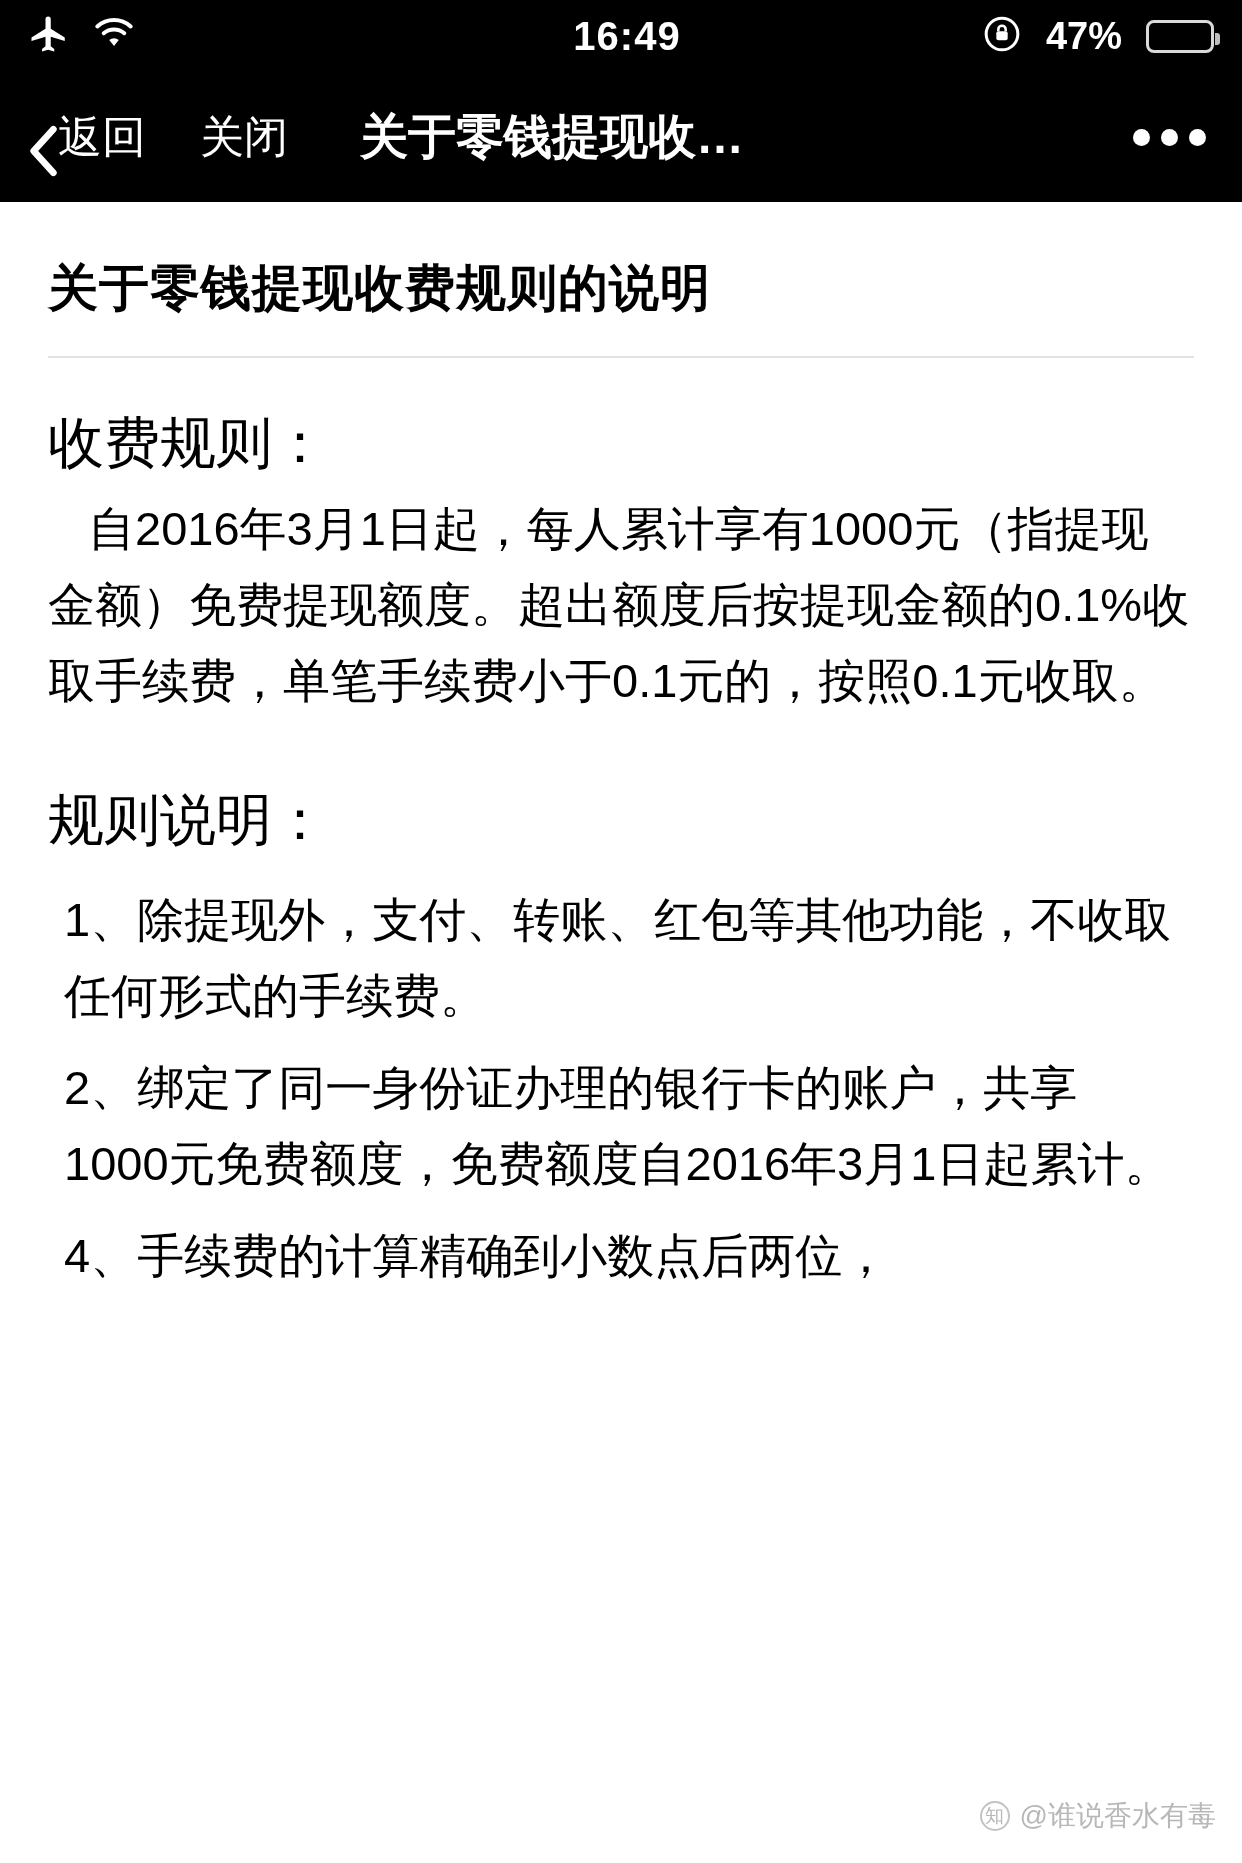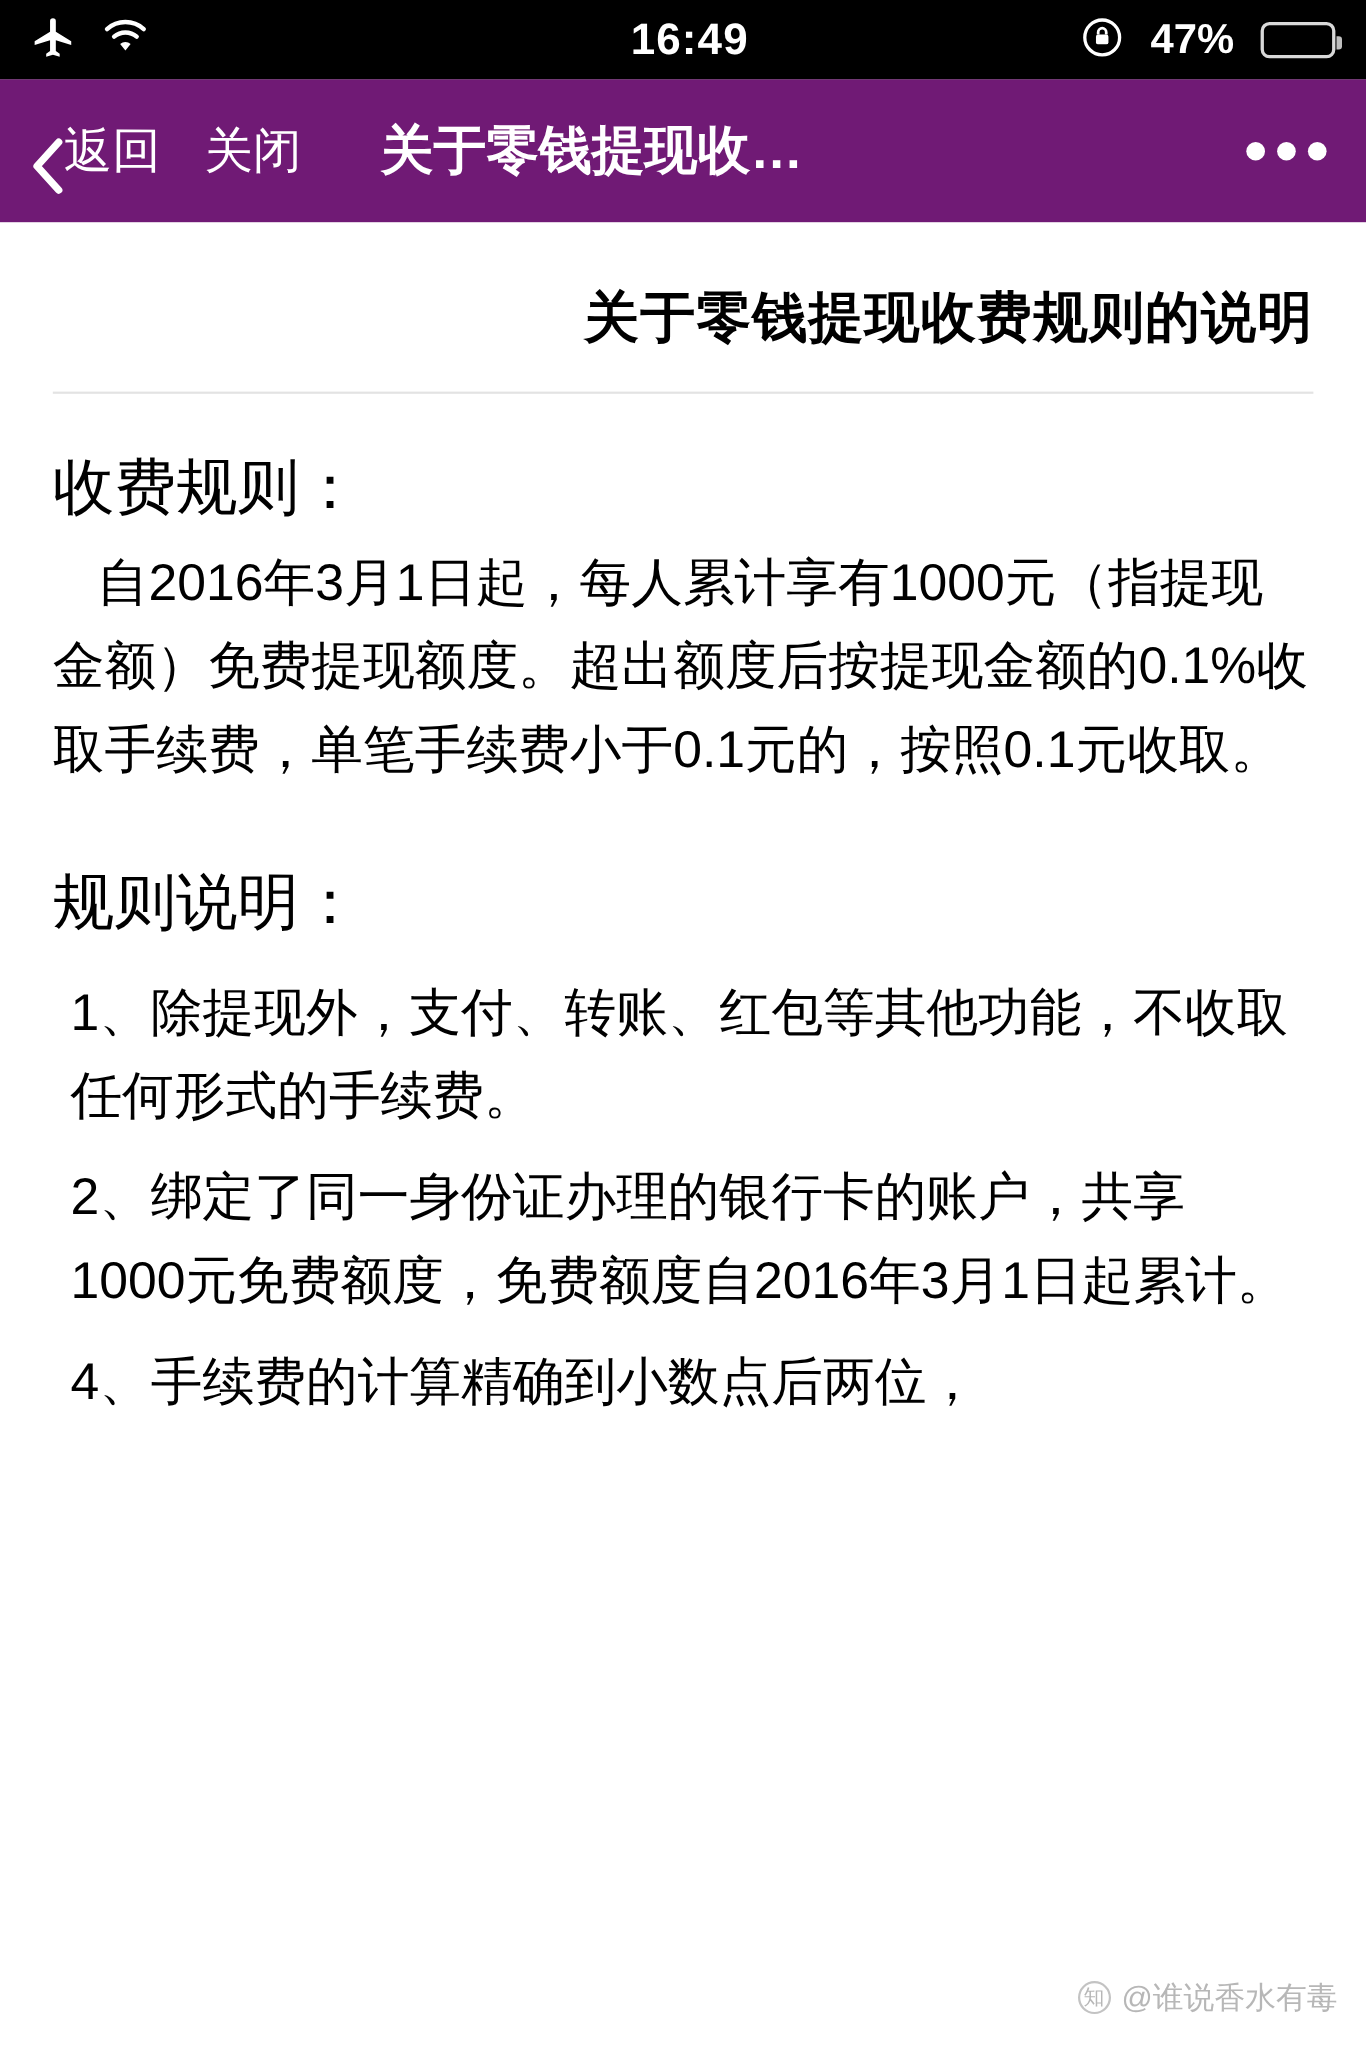--- a/index.html
+++ b/index.html
@@ -73,42 +73,42 @@
   }
   .battery-fill {
     height: 100%;
     background: #f5c518;
     border-radius: 3px;
   }
 
   
   .nav-bar {
     height: 130px;
-    background: #701a75;
+    background: #000000;
     color: #fff;
     display: flex;
     align-items: center;
     padding: 0 30px 0 26px;
     box-sizing: border-box;
   }
   .nav-back {
     display: flex;
     align-items: center;
     gap: 6px;
   }
   .chev {
     width: 26px;
     height: 26px;
     display: inline-block;
   }
   .nav-back-label, .nav-close-label {
     font-size: 44px;
     font-weight: 500;
   }
-  .nav-close-label { margin-left: 40px; }
+  .nav-close-label { margin-left: 54px; }
   .nav-title {
     margin-left: 72px;
     font-size: 48px;
     font-weight: 700;
     white-space: nowrap;
     overflow: hidden;
     max-width: 540px;
   }
   .nav-more {
     margin-left: auto;
@@ -129,21 +129,20 @@
   .article {
     padding: 56px 48px 0 48px;
     box-sizing: border-box;
   }
   .article-title {
     font-size: 50px;
     font-weight: 700;
     letter-spacing: 1px;
     margin: 0 0 38px 0;
     line-height: 1.2;
-    text-align: right;
   }
   .divider {
     height: 2px;
     background: #e3e3e3;
     margin: 0 0 40px 0;
   }
   .section-heading {
     font-size: 56px;
     line-height: 1.62;
     margin: 0 0 2px 0;

